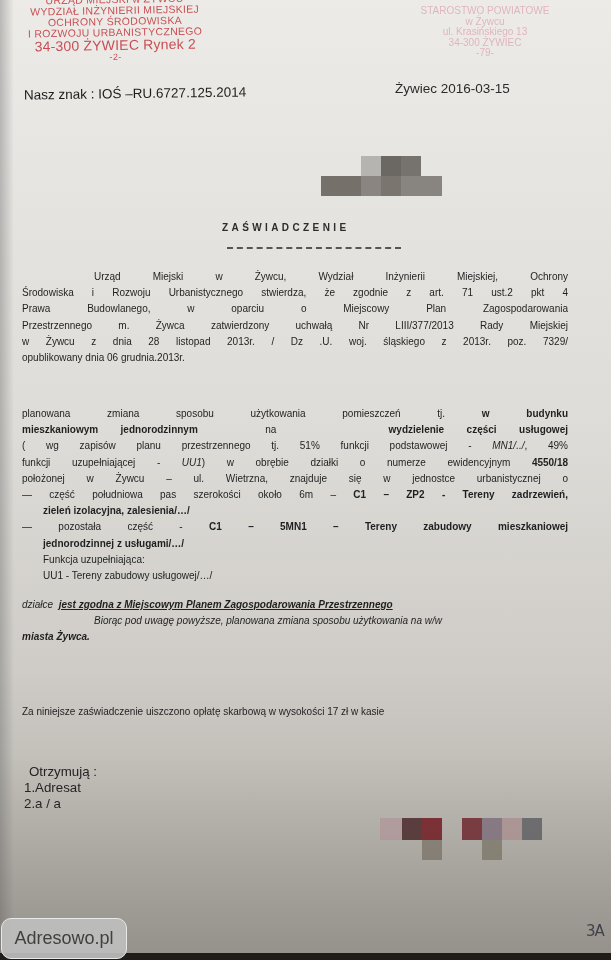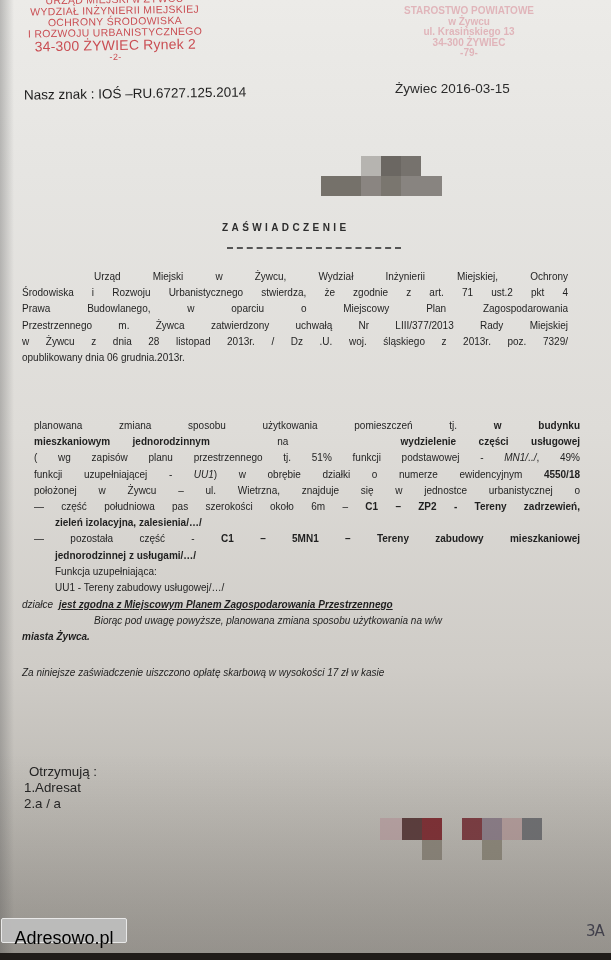--- a/index.html
+++ b/index.html
@@ -24,22 +24,22 @@
     }
     .stamp-left {
       position: absolute; left: 10px; top: -6px; width: 210px;
       color: #c4333a; text-align: center; line-height: 11px; font-size: 10.5px;
       letter-spacing: 0.3px; transform: rotate(-1deg); opacity: 0.85;
     }
     .stamp-left .l { display: block; white-space: nowrap; }
     .stamp-left .addr { font-size: 14px; line-height: 15px; letter-spacing: 0.2px; }
     .stamp-left .num { font-size: 9px; line-height: 9px; }
     .stamp-right {
-      position: absolute; left: 384px; top: 6px; width: 170px; color: #d88a96;
-      text-align: center; font-size: 10px; line-height: 10.5px; opacity: 0.55; font-weight: bold;
+      position: absolute; left: 400px; top: 6px; width: 170px; color: #d88a96;
+      text-align: center; font-size: 10px; line-height: 10.5px; opacity: 0.55;
     }
     .stamp-right .l { display: block; white-space: nowrap; }
     .ref {
       position: absolute; left: 24px; top: 86px; font-size: 13.5px; color: #1d1d1d;
       transform: rotate(-0.8deg);
     }
     .date {
       position: absolute; left: 395px; top: 81px; font-size: 13.5px; color: #2b2b2b;
     }
     .blur-addressee {
@@ -54,39 +54,39 @@
       position: absolute; left: 227px; top: 247px; width: 174px; height: 0;
       border-top: 2px dashed #555;
     }
     .body-text {
       position: absolute; left: 22px; width: 546px; font-size: 10px; line-height: 16.2px;
       color: #1f1f1f; text-align: justify;
     }
     .body-text .ln { display: block; white-space: nowrap; text-align: justify; text-align-last: justify; }
     .body-text .ln.last { text-align-last: left; }
     .p1 { top: 269px; }
-    .p2 { top: 418px; margin-left: 12px; }
+    .p2 { top: 406px; }
     .p3 { top: 597px; }
-    .p4 { top: 665px; font-style: italic; }
+    .p4 { top: 704px; }
     .recips { position: absolute; left: 24px; top: 737px; font-size: 13.3px; line-height: 16.2px; color: #222; }
     .recips .t { padding-left: 5px; margin-top: 27px; }
     .b { font-weight: bold; }
     .i { font-style: italic; }
     .u { text-decoration: underline; }
     .indent { padding-left: 72px; }
     .ind2 { padding-left: 21px; }
     .blur-sign { position: absolute; left: 360px; top: 790px; width: 251px; height: 80px; }
     .page-no {
       position: absolute; left: 586px; top: 922px; font-size: 15px; color: #3a3a4a;
       font-family: "DejaVu Sans", sans-serif; letter-spacing: -1px;
     }
     .watermark {
-      position: absolute; left: 1px; top: 918px; width: 126px; height: 25px;
-      background: rgba(190,190,190,0.92); border: 1px solid #e8e8e8; border-radius: 2px;
-      box-sizing: border-box; color: #000000; font-size: 18px; line-height: 39px; text-align: center;
+      position: absolute; left: 1px; top: 918px; width: 126px; height: 41px;
+      background: rgba(190,190,190,0.92); border: 1px solid #e8e8e8; border-radius: 10px;
+      box-sizing: border-box; color: #404040; font-size: 18px; line-height: 39px; text-align: center;
     }
     .bottom-dark { position: absolute; left: 0; top: 953px; width: 611px; height: 7px; background: #201c19; }
   </style>
 </head>
 <body>
 
 <div class="page">
 
   <div class="stamp-left">
     <span class="l">URZĄD MIEJSKI w ŻYWCU</span>

